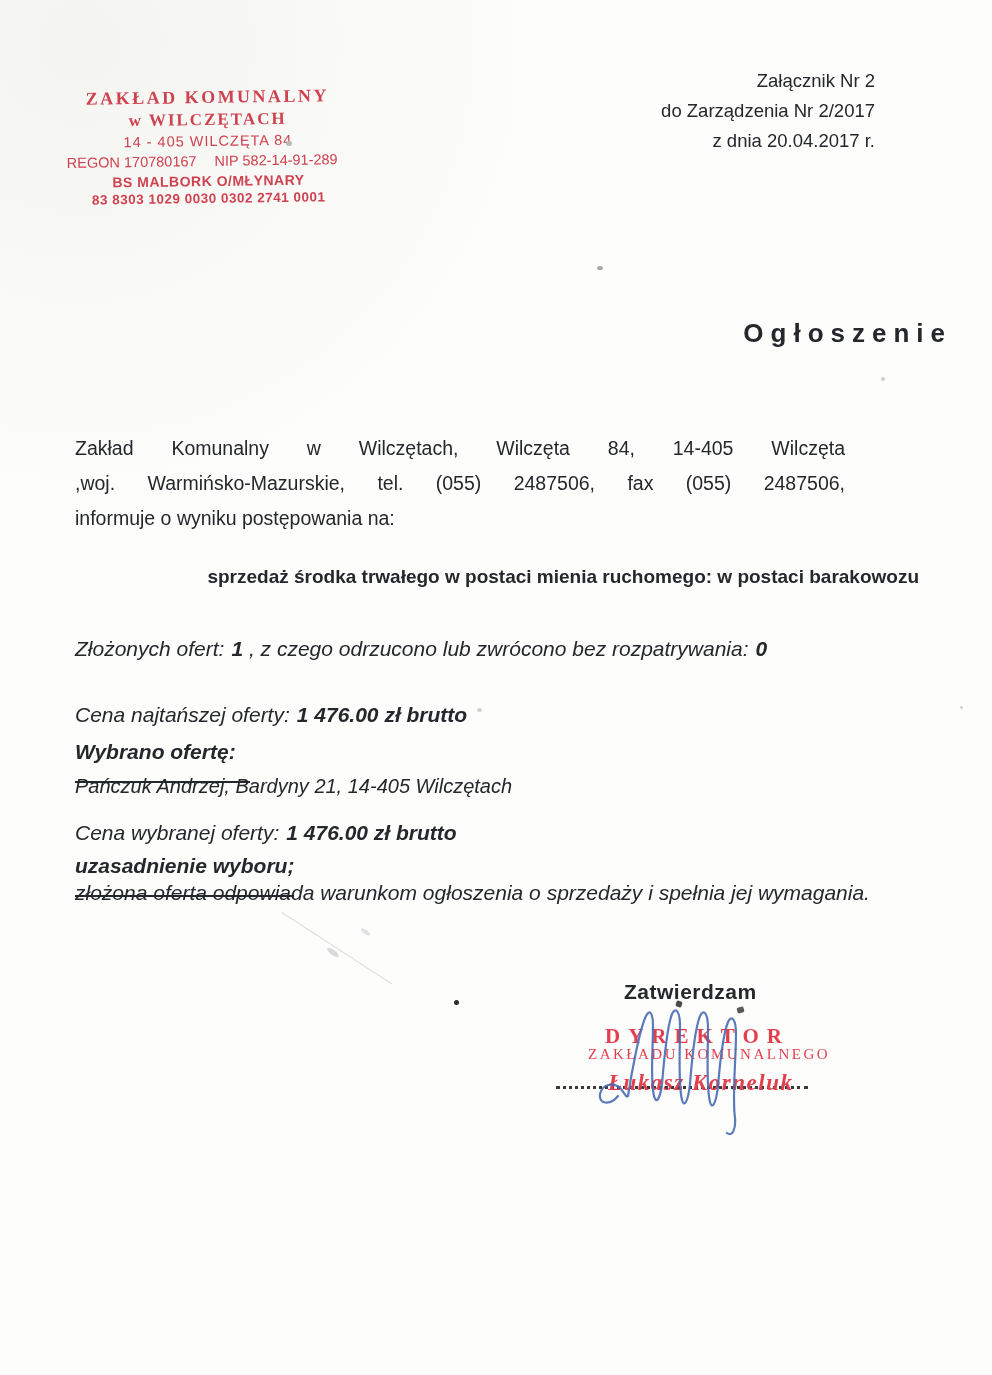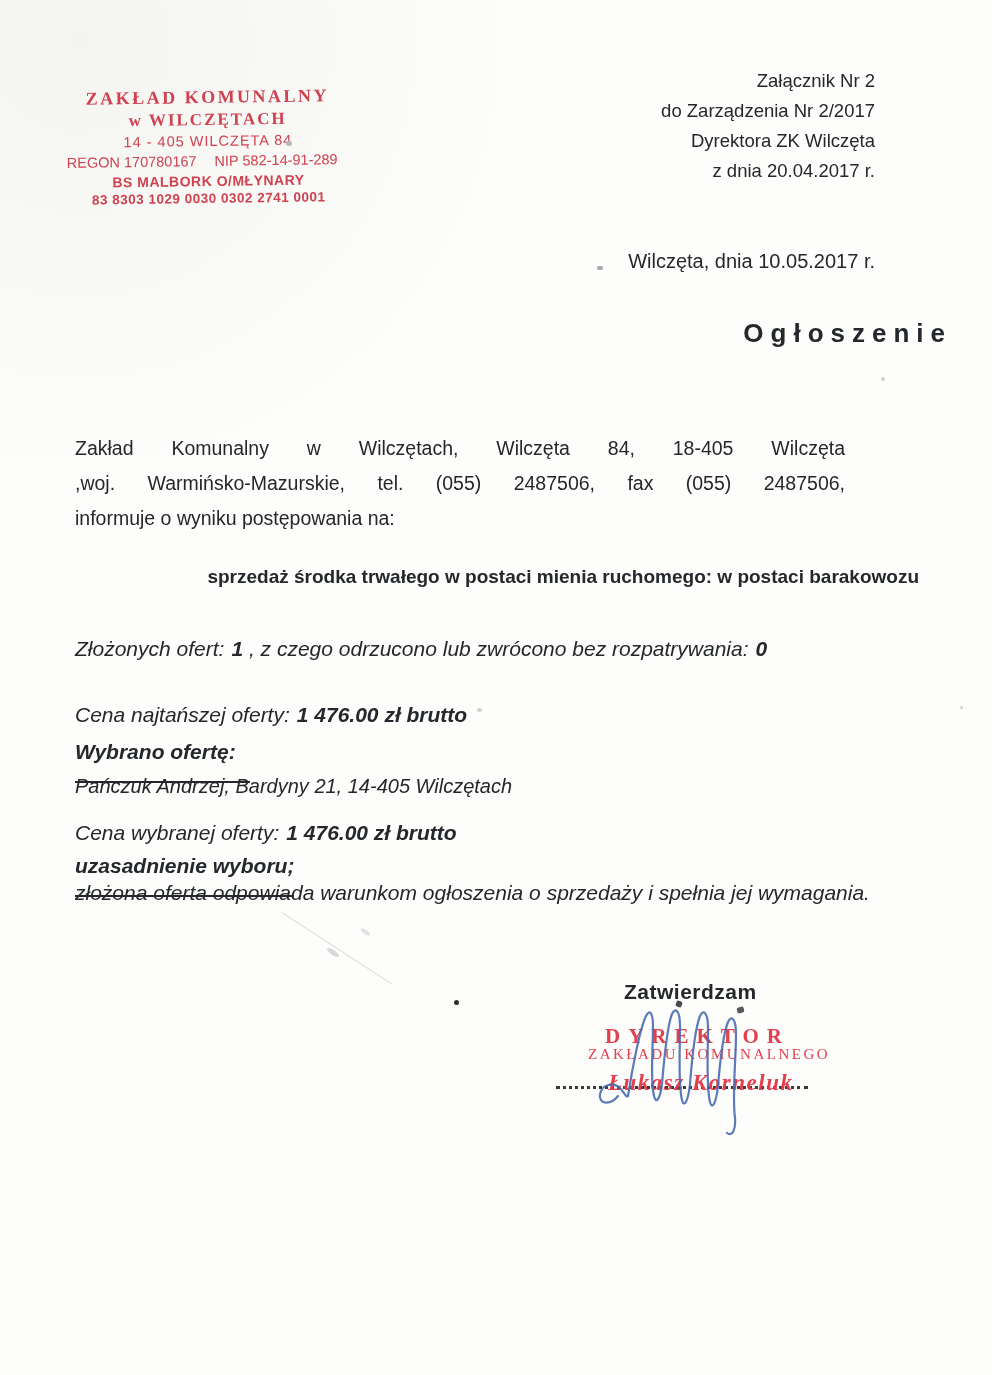--- a/index.html
+++ b/index.html
@@ -74,32 +74,30 @@
     <div class="ss4">
       <span>REGON 170780167</span><span class="gap">NIP 582-14-91-289</span>
     </div>
     <div class="ss5">BS MALBORK O/MŁYNARY</div>
     <div class="ss6">83 8303 1029 0030 0302 2741 0001</div>
   </div>
 
   <div class="attachment">
     <div>Załącznik Nr 2</div>
     <div>do Zarządzenia Nr 2/2017</div>
-    <div>Dyrektora ZK Wilczęta</div>
     <div>z dnia 20.04.2017 r.</div>
   </div>
 
-  <div class="dateline">Wilczęta, dnia 10.05.2017 r.</div>
 
   <div class="title">
     <div class="title1">Ogłoszenie</div>
   </div>
 
   <div class="intro">
-    <div class="just">Zakład Komunalny w Wilczętach, Wilczęta 84, 18-405 Wilczęta</div>
+    <div class="just">Zakład Komunalny w Wilczętach, Wilczęta 84, 14-405 Wilczęta</div>
     <div class="just">,woj. Warmińsko-Mazurskie, tel. (055) 2487506, fax (055) 2487506,</div>
     <div>informuje o wyniku postępowania na:</div>
   </div>
 
   <div class="subject">sprzedaż środka trwałego w postaci mienia ruchomego: w postaci barakowozu</div>
 
   <div class="line" style="top:637px">
     <span>Złożonych ofert:</span><span class="b ml">1</span>
     <span>, z czego odrzucono lub zwrócono bez rozpatrywania:</span><span class="b ml">0</span>
   </div>

